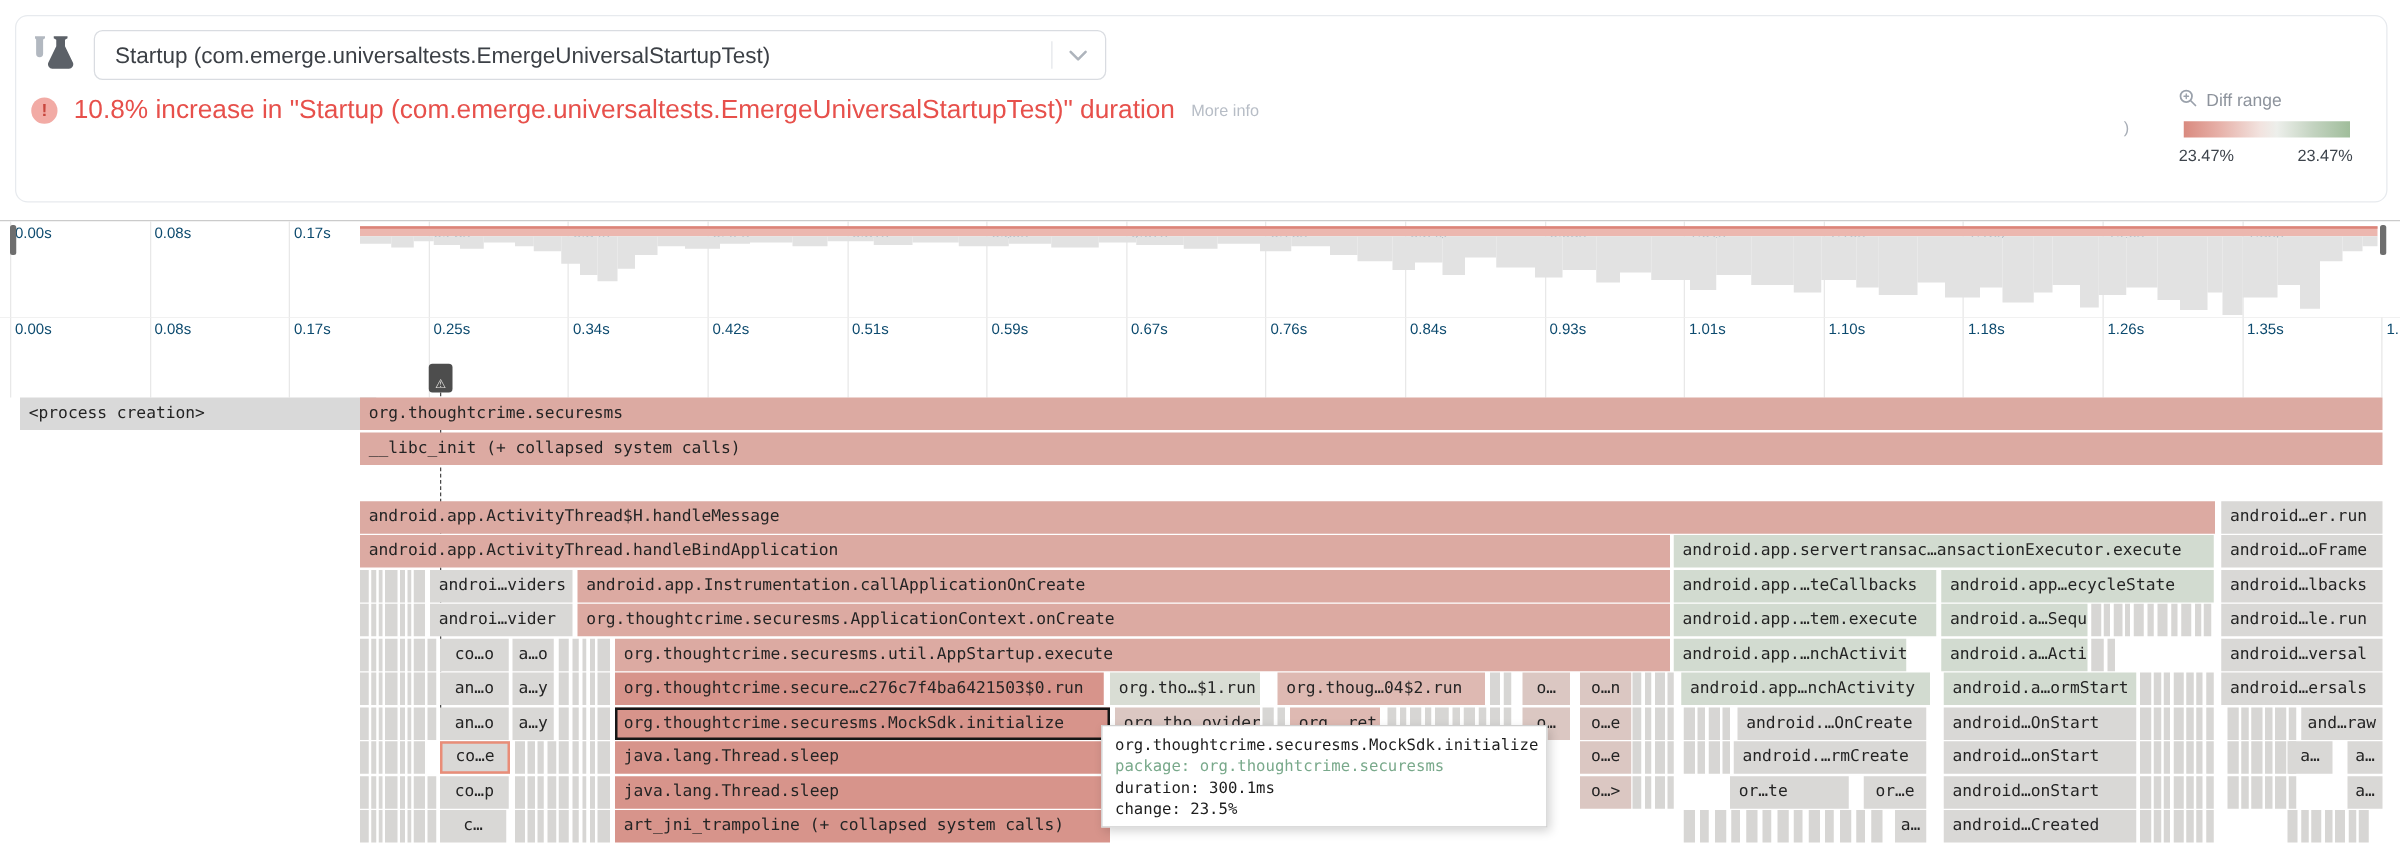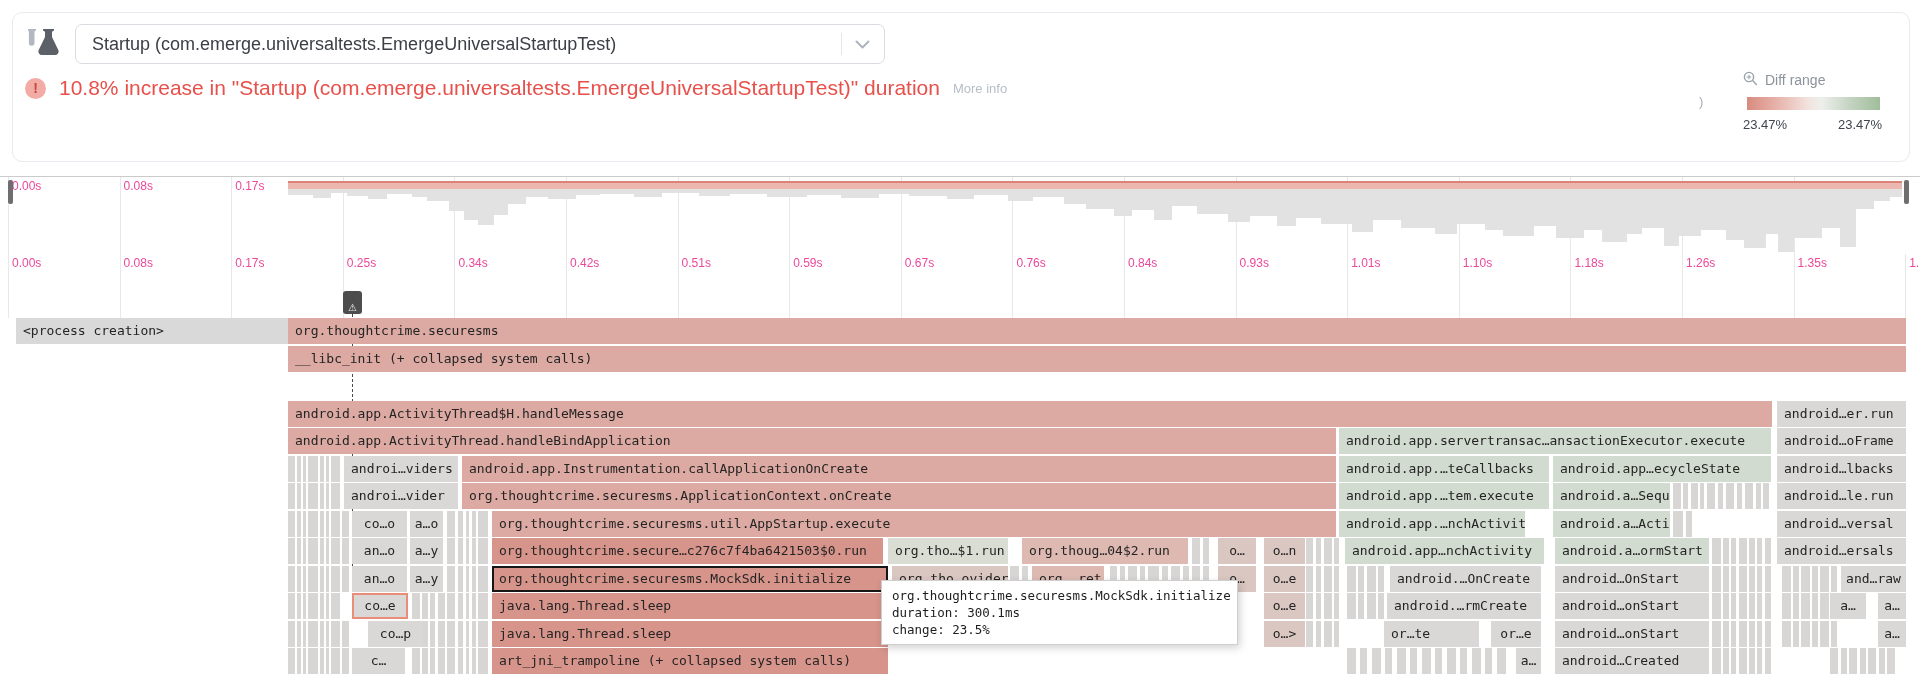--- a/index.html
+++ b/index.html
@@ -24,21 +24,21 @@
   .diff-label{position:absolute;left:1743px;top:71px;display:flex;align-items:center;gap:7px;
               font-size:14px;color:#8d939c}
   .grad{position:absolute;left:1747px;top:97px;width:133px;height:13px;
         background:linear-gradient(90deg,#d98a7f 0%,#e7b2aa 22%,#f2e3df 46%,#edefeb 56%,#c3d3c0 78%,#a0bd9b 100%)}
   .dr-min,.dr-max{position:absolute;top:117px;font-size:13px;color:#3d444c}
   .dr-min{left:1743px}.dr-max{left:1838px}
   
   .minimap{position:absolute;left:0;top:176px;width:1920px;height:77px;background:#fff;
            border-top:1px solid #cbcbcb;border-bottom:1px solid #c6c6c6;box-sizing:content-box}
   .tickline{position:absolute;top:0;bottom:0;width:1px;background:#e8e8e8}
-  .ticklabel{position:absolute;top:2px;font-size:12px;color:#ec4899;white-space:nowrap}
+  .ticklabel{position:absolute;top:2px;font-size:12px;color:#0c4a6e;white-space:nowrap}
   .mbar{position:absolute;left:288px;top:4px;width:1614px;height:8px;background:#ecb7af;
         border-top:2px solid #db8378;box-sizing:border-box;z-index:2}
   .mseg{position:absolute;top:12px;background:#e2e2e2;z-index:2}
   .mhandle{position:absolute;top:3px;width:5px;height:24px;background:#6e6e6e;border-radius:2px;z-index:3;cursor:ew-resize}
   
   .ruler2{position:absolute;left:0;top:254px;width:1920px;height:64px;background:#fff}
   
   .marker{position:absolute;left:343px;top:291px;width:19px;height:23px;background:#4d4d4d;
           border-radius:3px;z-index:1;display:flex;align-items:flex-end;justify-content:center;
           color:#e9e7e4;font-size:10px;line-height:13px;cursor:pointer}
@@ -512,21 +512,21 @@
         <div class="sliv" style="left: 1739px; width: 8px;"></div>
         <div class="sliv" style="left: 1749px; width: 6px;"></div>
         <div class="sliv" style="left: 1757px; width: 5px;"></div>
         <div class="sliv" style="left: 1765px; width: 6px;"></div>
         <div class="sliv" style="left: 1782px; width: 9px;"></div>
         <div class="sliv" style="left: 1793px; width: 6px;"></div>
         <div class="sliv" style="left: 1801px; width: 9px;"></div>
         <div class="sliv" style="left: 1812px; width: 6px;"></div>
         <div class="sliv" style="left: 1820px; width: 9px;"></div>
         <div class="sliv" style="left: 1831px; width: 6px;"></div>
-        <div class="bar gray c" style="left: 368px; width: 55px;">co…p</div>
+        <div class="bar gray c" style="left: 352px; width: 55px;">co…p</div>
         <div class="bar red" style="left: 492px; width: 396px;">java.lang.Thread.sleep</div>
         <div class="bar palepink c" style="left: 1264px; width: 41px;">o…&gt;</div>
         <div class="bar gray" style="left: 1384px; width: 95px;">or…te</div>
         <div class="bar gray c" style="left: 1491px; width: 50px;">or…e</div>
         <div class="bar gray" style="left: 1555px; width: 154px;">android…onStart</div>
         <div class="bar gray c" style="left: 1878px; width: 28px;">a…</div>
       </div>
       <div class="frow" style="top: 330px;">
         <div class="sliv" style="left: 288px; width: 7px;"></div>
         <div class="sliv" style="left: 297px; width: 4px;"></div>
@@ -574,17 +574,18 @@
         <div class="sliv" style="left: 1887px; width: 8px;"></div>
         <div class="bar gray c" style="left: 352px; width: 53px;">c…</div>
         <div class="bar red" style="left: 492px; width: 396px;">art_jni_trampoline (+ collapsed system calls)</div>
         <div class="bar gray c" style="left: 1516px; width: 25px;">a…</div>
         <div class="bar gray" style="left: 1555px; width: 154px;">android…Created</div>
       </div>
     </div>
 
   <div class="tooltip">
     <div>org.thoughtcrime.securesms.MockSdk.initialize</div>
+    <div class="pkg">package: org.thoughtcrime.securesms</div>
     <div>duration: 300.1ms</div>
     <div>change: 23.5%</div>
   </div>
 
 </div>
 
 </body></html>

